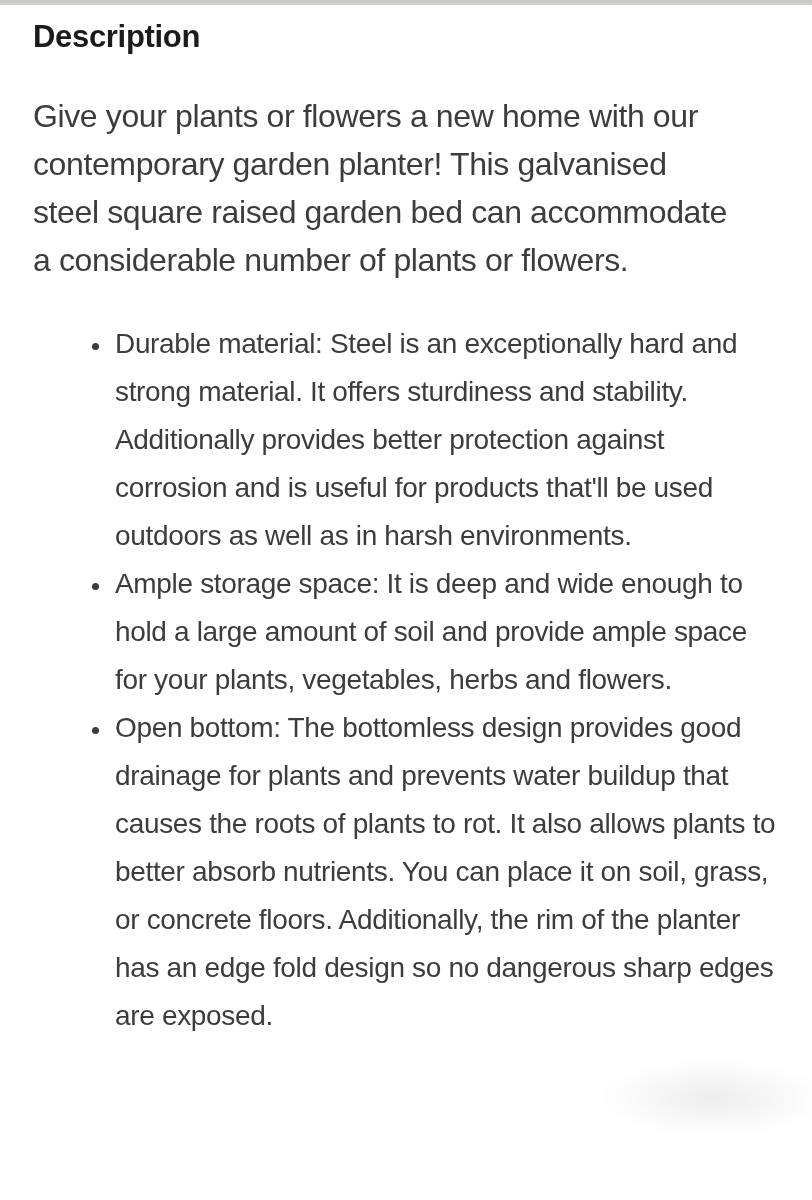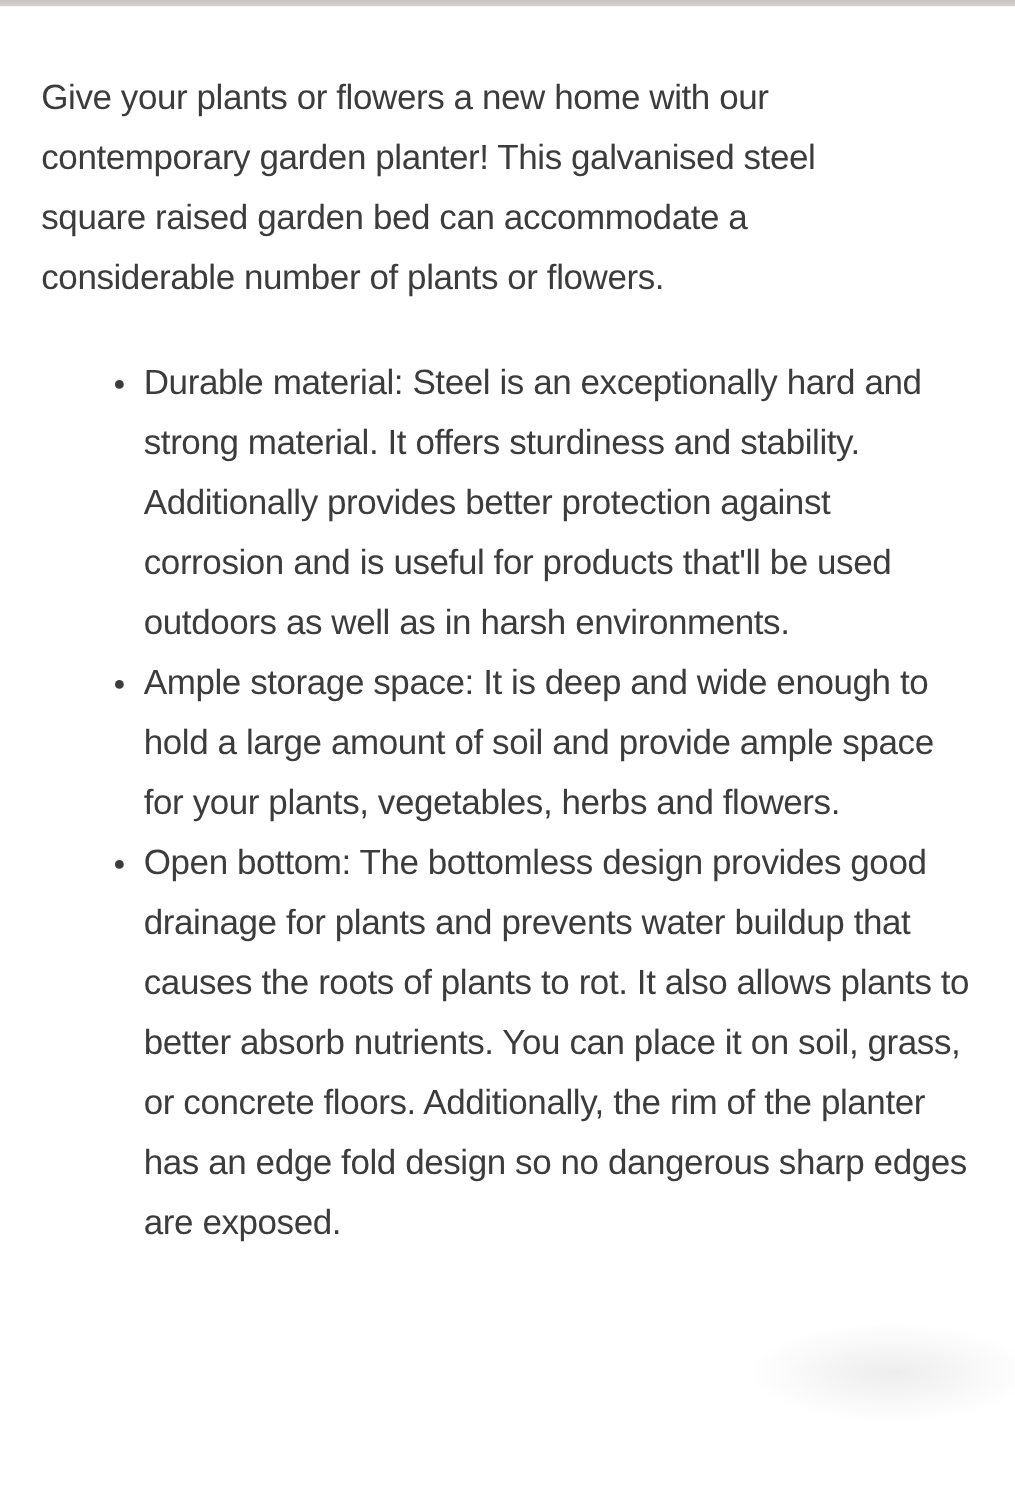--- a/index.html
+++ b/index.html
@@ -26,21 +26,21 @@
   }
   h2.section-heading {
     font-size: 31px;
     font-weight: 700;
     color: #1b1b1b;
     letter-spacing: -0.01em;
     line-height: 38px;
   }
   p.intro {
     margin-top: 36px;
-    font-size: 28px;
+    font-size: 32px;
     line-height: 48px;
     color: #3c3c3c;
     letter-spacing: -0.012em;
     max-width: 706px;
   }
   ul.feature-list {
     margin-top: 36px;
     list-style: disc outside;
     padding-left: 80px;
     max-width: 748px;
@@ -66,20 +66,21 @@
     pointer-events: none;
   }
 </style>
 </head>
 <body>
 
 <div class="page">
   <div class="top-strip"></div>
 
   <section class="content">
+    <h2 class="section-heading">Description</h2>
 
     <p class="intro">Give your plants or flowers a new home with our contemporary garden planter! This galvanised steel square raised garden bed can accommodate a considerable number of plants or flowers.</p>
 
     <ul class="feature-list">
       <li>Durable material: Steel is an exceptionally hard and strong material. It offers sturdiness and stability. Additionally provides better protection against corrosion and is useful for products that'll be used outdoors as well as in harsh environments.</li>
       <li>Ample storage space: It is deep and wide enough to hold a large amount of soil and provide ample space for your plants, vegetables, herbs and flowers.</li>
       <li>Open bottom: The bottomless design provides good drainage for plants and prevents water buildup that causes the roots of plants to rot. It also allows plants to better absorb nutrients. You can place it on soil, grass, or concrete floors. Additionally, the rim of the planter has an edge fold design so no dangerous sharp edges are exposed.</li>
     </ul>
   </section>
 

